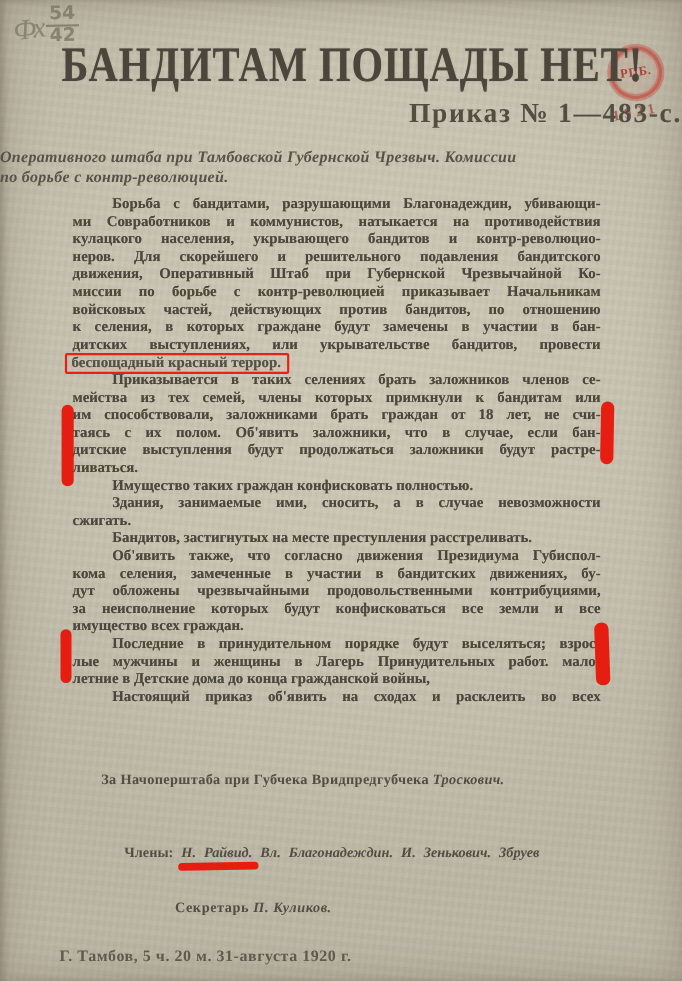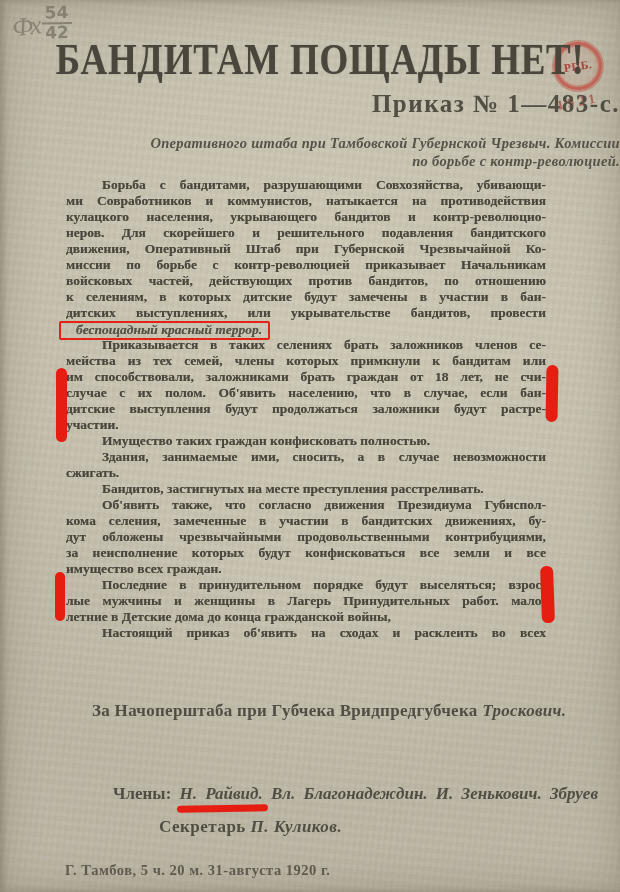--- a/index.html
+++ b/index.html
@@ -31,47 +31,47 @@
     background:rgba(200,90,75,.07);
   }
   .stamp-text{font-size:11.5px; font-weight:bold; color:rgba(165,55,45,.9); letter-spacing:.5px; font-family:"Liberation Serif",serif;}
   .stamp-year{margin-top:4px; transform:rotate(-11deg); color:rgba(165,70,58,.75); font-size:13.5px; font-weight:bold; letter-spacing:4px;}
   
   .title{position:absolute; top:33px; left:0; width:100%; margin:0; text-align:center;
     font-size:45px; font-weight:bold; color:#4a463b; letter-spacing:1px; white-space:nowrap;
     transform:scaleX(.82); transform-origin:50% 50%; text-shadow:0 0 1px rgba(74,70,59,.5);}
   .order-no{position:absolute; top:90px; left:0; width:100%; margin:0; text-align:right;
     font-size:25px; font-weight:bold; color:#524e42; letter-spacing:1.5px;}
-  .issuer{position:absolute; left:0; width:100%; text-align:right; font-style:italic; font-weight:bold;
+  .issuer{position:absolute; left:0; width:100%; text-align:left; font-style:italic; font-weight:bold;
     font-size:14.5px; color:#565247; letter-spacing:.3px;}
   .issuer.l1{top:135px;} .issuer.l2{top:153px;}
   
   .body-text{position:absolute; top:177px; left:66px; width:480px;}
   .bl{position:relative; height:16px; line-height:16px; font-size:13.5px; font-weight:bold;
     color:var(--ink); text-align:justify; text-align-last:justify; text-shadow:0 0 .6px rgba(75,71,60,.6);}
   .bl.indent{text-indent:36px;}
   .bl.last{text-align-last:left;}
   .red-box{display:inline-block; border:2.5px solid var(--red); border-radius:2px;
-    padding:0 6px 2px 15px; margin-left:-7px; line-height:13px; opacity:.92;font-style:italic;}
+    padding:0 6px 2px 4px; margin-left:-7px; line-height:13px; opacity:.92;}
   
   .rbar{position:absolute; background:var(--red); border-radius:6px; opacity:.95;}
   .rbar.l1{left:56px;  top:368px; width:11px; height:74px;}
   .rbar.r1{left:546px; top:365px; width:12px; height:57px; transform:rotate(1deg);}
   .rbar.l2{left:55px;  top:572px; width:10px; height:49px;}
   .rbar.r2{left:541px; top:566px; width:13px; height:57px; transform:rotate(-2deg);}
   
-  .sig{position:absolute; font-size:17px; font-weight:bold; color:#514d42; white-space:nowrap;}
+  .sig{position:absolute; font-size:13px; font-weight:bold; color:#514d42; white-space:nowrap;}
   .sig i{font-weight:bold;}
   .sig-za{top:701px; left:92px; letter-spacing:.3px;}
-  .sig-members{top:784px; left:113px; word-spacing:4px;font-family:Liberation Serif, serif;}
+  .sig-members{top:767px; left:113px; word-spacing:4px;font-family:Liberation Serif, serif;}
   .underlined-name{position:relative; display:inline-block; font-style:italic;}
   .red-underline{position:absolute; left:-3px; right:-5px; bottom:-8px; height:7px;
     background:var(--red); border-radius:3.5px; transform:rotate(-1deg); opacity:.95;}
   .sig-secretary{top:817px; left:159px; letter-spacing:.5px;}
-  .dateline{position:absolute; top:862px; left:65px; font-size:14.5px; font-weight:bold;
+  .dateline{position:absolute; top:862px; left:54px; font-size:14.5px; font-weight:bold;
     color:#5f5a4d; letter-spacing:.5px;}
 </style>
 </head>
 <body>
 
 <div class="page">
 
   <div class="archmark">
     <span class="archsym">Фх</span>
     <span class="frac">
@@ -86,40 +86,40 @@
     </div>
     <div class="stamp-year">1921</div>
   </div>
 
   <h1 class="title">БАНДИТАМ ПОЩАДЫ НЕТ!</h1>
   <h2 class="order-no">Приказ № 1—483-с.</h2>
   <div class="issuer l1">Оперативного штаба при Тамбовской Губернской Чрезвыч. Комиссии</div>
   <div class="issuer l2">по борьбе с контр-революцией.</div>
 
   <div class="body-text">
-    <div class="bl indent">Борьба с бандитами, разрушающими Совхозяйства, убивающи-</div>
+    <div class="bl indent">Борьба с бандитами, разрушающими Благонадеждин, убивающи-</div>
     <div class="bl">ми Совработников и коммунистов, натыкается на противодействия</div>
     <div class="bl">кулацкого населения, укрывающего бандитов и контр-революцио-</div>
     <div class="bl">неров. Для скорейшего и решительного подавления бандитского</div>
     <div class="bl">движения, Оперативный Штаб при Губернской Чрезвычайной Ко-</div>
     <div class="bl">миссии по борьбе с контр-революцией приказывает Начальникам</div>
     <div class="bl">войсковых частей, действующих против бандитов, по отношению</div>
-    <div class="bl">к селениям, в которых дитские будут замечены в участии в бан-</div>
+    <div class="bl">к селения, в которых граждане будут замечены в участии в бан-</div>
     <div class="bl">дитских выступлениях, или укрывательстве бандитов, провести</div>
     <div class="bl last">
       <span class="red-box">
         <span>беспощадный красный террор.</span>
       </span>
     </div>
     <div class="bl indent">Приказывается в таких селениях брать заложников членов се-</div>
     <div class="bl">мейства из тех семей, члены которых примкнули к бандитам или</div>
     <div class="bl">им способствовали, заложниками брать граждан от 18 лет, не счи-</div>
-    <div class="bl">случае с их полом. Об'явить населению, что в случае, если бан-</div>
+    <div class="bl">таясь с их полом. Об'явить заложники, что в случае, если бан-</div>
     <div class="bl">дитские выступления будут продолжаться заложники будут растре-</div>
-    <div class="bl last">участии.</div>
+    <div class="bl last">ливаться.</div>
     <div class="bl indent last">Имущество таких граждан конфисковать полностью.</div>
     <div class="bl indent">Здания, занимаемые ими, сносить, а в случае невозможности</div>
     <div class="bl last">сжигать.</div>
     <div class="bl indent last">Бандитов, застигнутых на месте преступления расстреливать.</div>
     <div class="bl indent">Об'явить также, что согласно движения Президиума Губиспол-</div>
     <div class="bl">кома селения, замеченные в участии в бандитских движениях, бу-</div>
     <div class="bl">дут обложены чрезвычайными продовольственными контрибуциями,</div>
     <div class="bl">за неисполнение которых будут конфисковаться все земли и все</div>
     <div class="bl last">имущество всех граждан.</div>
     <div class="bl indent">Последние в принудительном порядке будут выселяться; взрос-</div>

